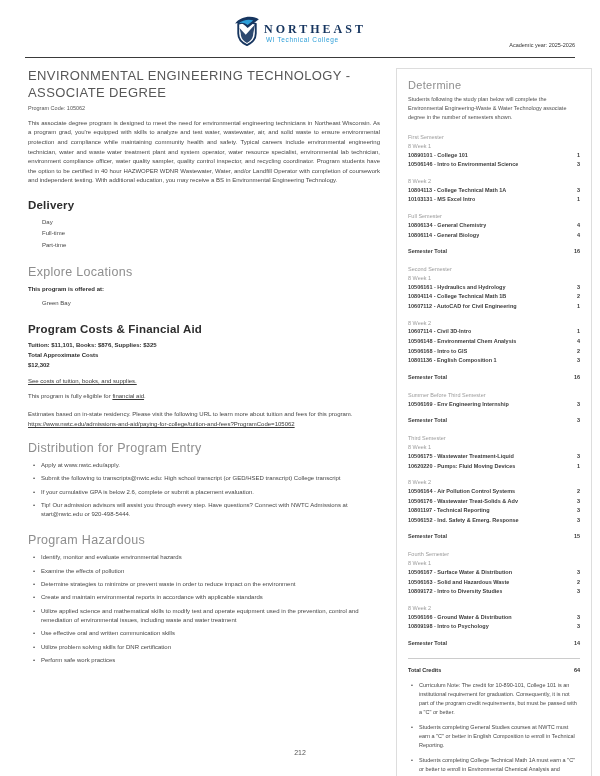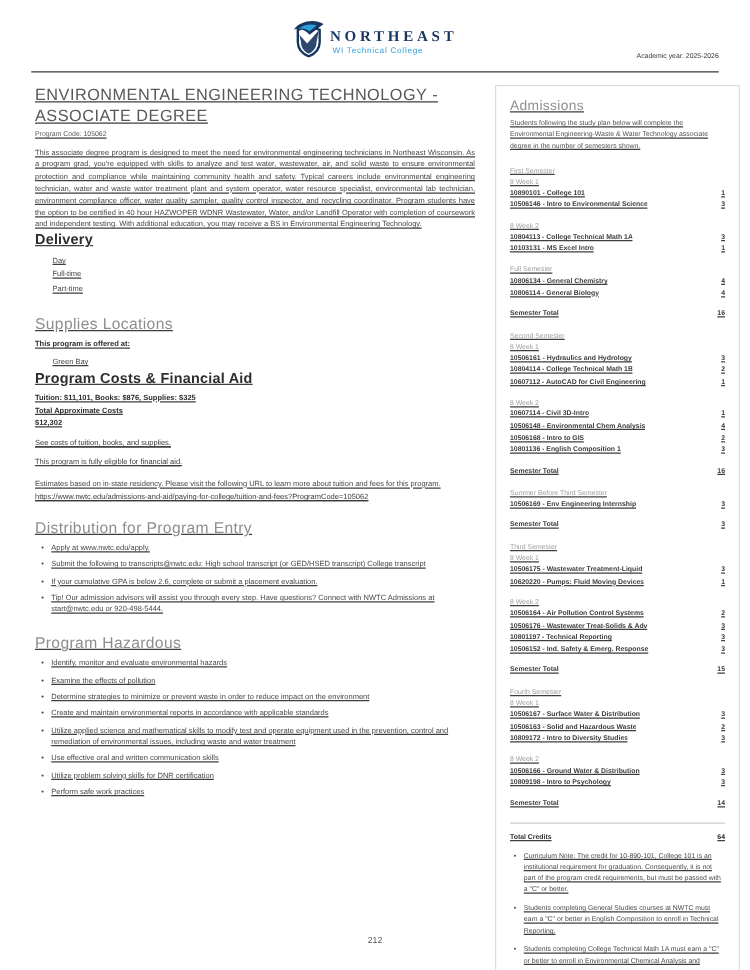--- a/index.html
+++ b/index.html
@@ -1,18 +1,18 @@
 <!DOCTYPE html>
 <html><head>
 <meta charset="utf-8">
 <style>
   * { margin:0; padding:0; box-sizing:border-box; }
   html,body { width:600px; height:776px; background:#ffffff; overflow:hidden;
     font-family:"Liberation Sans","DejaVu Sans",sans-serif; color:#3f3f3f; }
-  .page { position:relative; width:600px; height:776px; background:#fff;text-decoration:underline; }
+  .page { position:relative; width:600px; height:776px; background:#fff; }
 
   
   .header { position:relative; height:58px; }
   .logo-wrap { position:absolute; left:0; right:0; top:16px; display:flex; justify-content:center; }
   .logo { display:flex; align-items:center; gap:4px; }
   .logo-text .logo-name { font-family:"Liberation Serif","DejaVu Serif",serif; font-weight:bold;
     font-size:12px; letter-spacing:3px; color:#16355f; line-height:1.1; }
   .logo-text .logo-sub { font-size:6.5px; color:#2e9fd8; letter-spacing:0.6px; padding-left:2px; }
   .acad-year { position:absolute; right:25px; top:42px; font-size:5.5px; color:#333; }
   .header-rule { position:absolute; left:25px; right:25px; top:57px; border-top:1px solid #3a3a3a; }
@@ -20,21 +20,21 @@
   
   .content { display:flex; padding:10px 15px 0 28px; gap:16px; }
   .main-col { width:352px; flex:none; }
   .side-col { width:196px; flex:none; }
 
   
   .page-title { font-size:13px; font-weight:500; color:#575757; letter-spacing:0.4px; line-height:1.3; }
   .program-code { font-size:5.5px; color:#555; margin-top:3px; }
   .description { font-size:6px; color:#474747; line-height:1.6; margin-top:8px; text-align:justify; }
 
-  .h-dark { font-size:11.5px; font-weight:bold; color:#2d2d2d; letter-spacing:0.2px; }
+  .h-dark { font-size:11.5px; font-weight:bold; color:#2d2d2d; margin-top:13px; letter-spacing:0.2px; }
   .h-gray { font-size:12.5px; font-weight:400; color:#8e8e8e; margin-top:14px; letter-spacing:0.3px; }
 
   .plain-list { margin-top:6px; }
   .plain-item { font-size:6px; color:#474747; margin-left:14px; line-height:1.9; }
 
   .offered-label { font-size:6px; font-weight:bold; color:#2d2d2d; margin-top:7px; }
 
   .bold-line { font-size:6px; font-weight:bold; color:#2d2d2d; margin-top:6px; line-height:1.55; }
   .bold-line.tight { margin-top:1px; }
   .text-line { font-size:6px; color:#474747; margin-top:8px; line-height:1.55; }
@@ -106,21 +106,21 @@
       <div class="program-code">Program Code: 105062</div>
       <div class="description">This associate degree program is designed to meet the need for environmental engineering technicians in Northeast Wisconsin. As a program grad, you're equipped with skills to analyze and test water, wastewater, air, and solid waste to ensure environmental protection and compliance while maintaining community health and safety. Typical careers include environmental engineering technician, water and waste water treatment plant and system operator, water resource specialist, environmental lab technician, environment compliance officer, water quality sampler, quality control inspector, and recycling coordinator. Program students have the option to be certified in 40 hour HAZWOPER WDNR Wastewater, Water, and/or Landfill Operator with completion of coursework and independent testing. With additional education, you may receive a BS in Environmental Engineering Technology.</div>
 
       <div class="h-dark">Delivery</div>
       <div class="plain-list" id="delivery-list">
           <div class="plain-item">Day</div>
           <div class="plain-item">Full-time</div>
           <div class="plain-item">Part-time</div>
         </div>
 
-      <div class="h-gray">Supplies Locations</div>
+      <div class="h-gray">Explore Locations</div>
       <div class="offered-label">This program is offered at:</div>
       <div class="plain-list" id="locations-list">
           <div class="plain-item">Green Bay</div>
         </div>
 
       <div class="h-dark">Program Costs &amp; Financial Aid</div>
       <div class="bold-line">Tuition: $11,101, Books: $876, Supplies: $325</div>
       <div class="bold-line tight">Total Approximate Costs</div>
       <div class="bold-line tight">$12,302</div>
       <span class="link link-line">See costs of tuition, books, and supplies.</span>
@@ -146,21 +146,21 @@
           <li>Create and maintain environmental reports in accordance with applicable standards</li>
           <li>Utilize applied science and mathematical skills to modify test and operate equipment used in the prevention, control and remediation of environmental issues, including waste and water treatment</li>
           <li>Use effective oral and written communication skills</li>
           <li>Utilize problem solving skills for DNR certification</li>
           <li>Perform safe work practices</li>
         </ul>
     </div>
 
     <div class="side-col">
       <div class="card">
-        <div class="card-title">Admissions</div>
+        <div class="card-title">Determine</div>
         <div class="card-intro">Students following the study plan below will complete the Environmental Engineering-Waste &amp; Water Technology associate degree in the number of semesters shown.</div>
         <div id="semesters">
             <div class="semester">
               <div class="sem-name">First Semester</div>
               <div class="group">
                 <div class="group-label">8 Week 1</div>
                 <div class="course-row">
                   <span class="course-title">10890101 - College 101</span>
                   <span class="course-credits">1</span>
                 </div>

